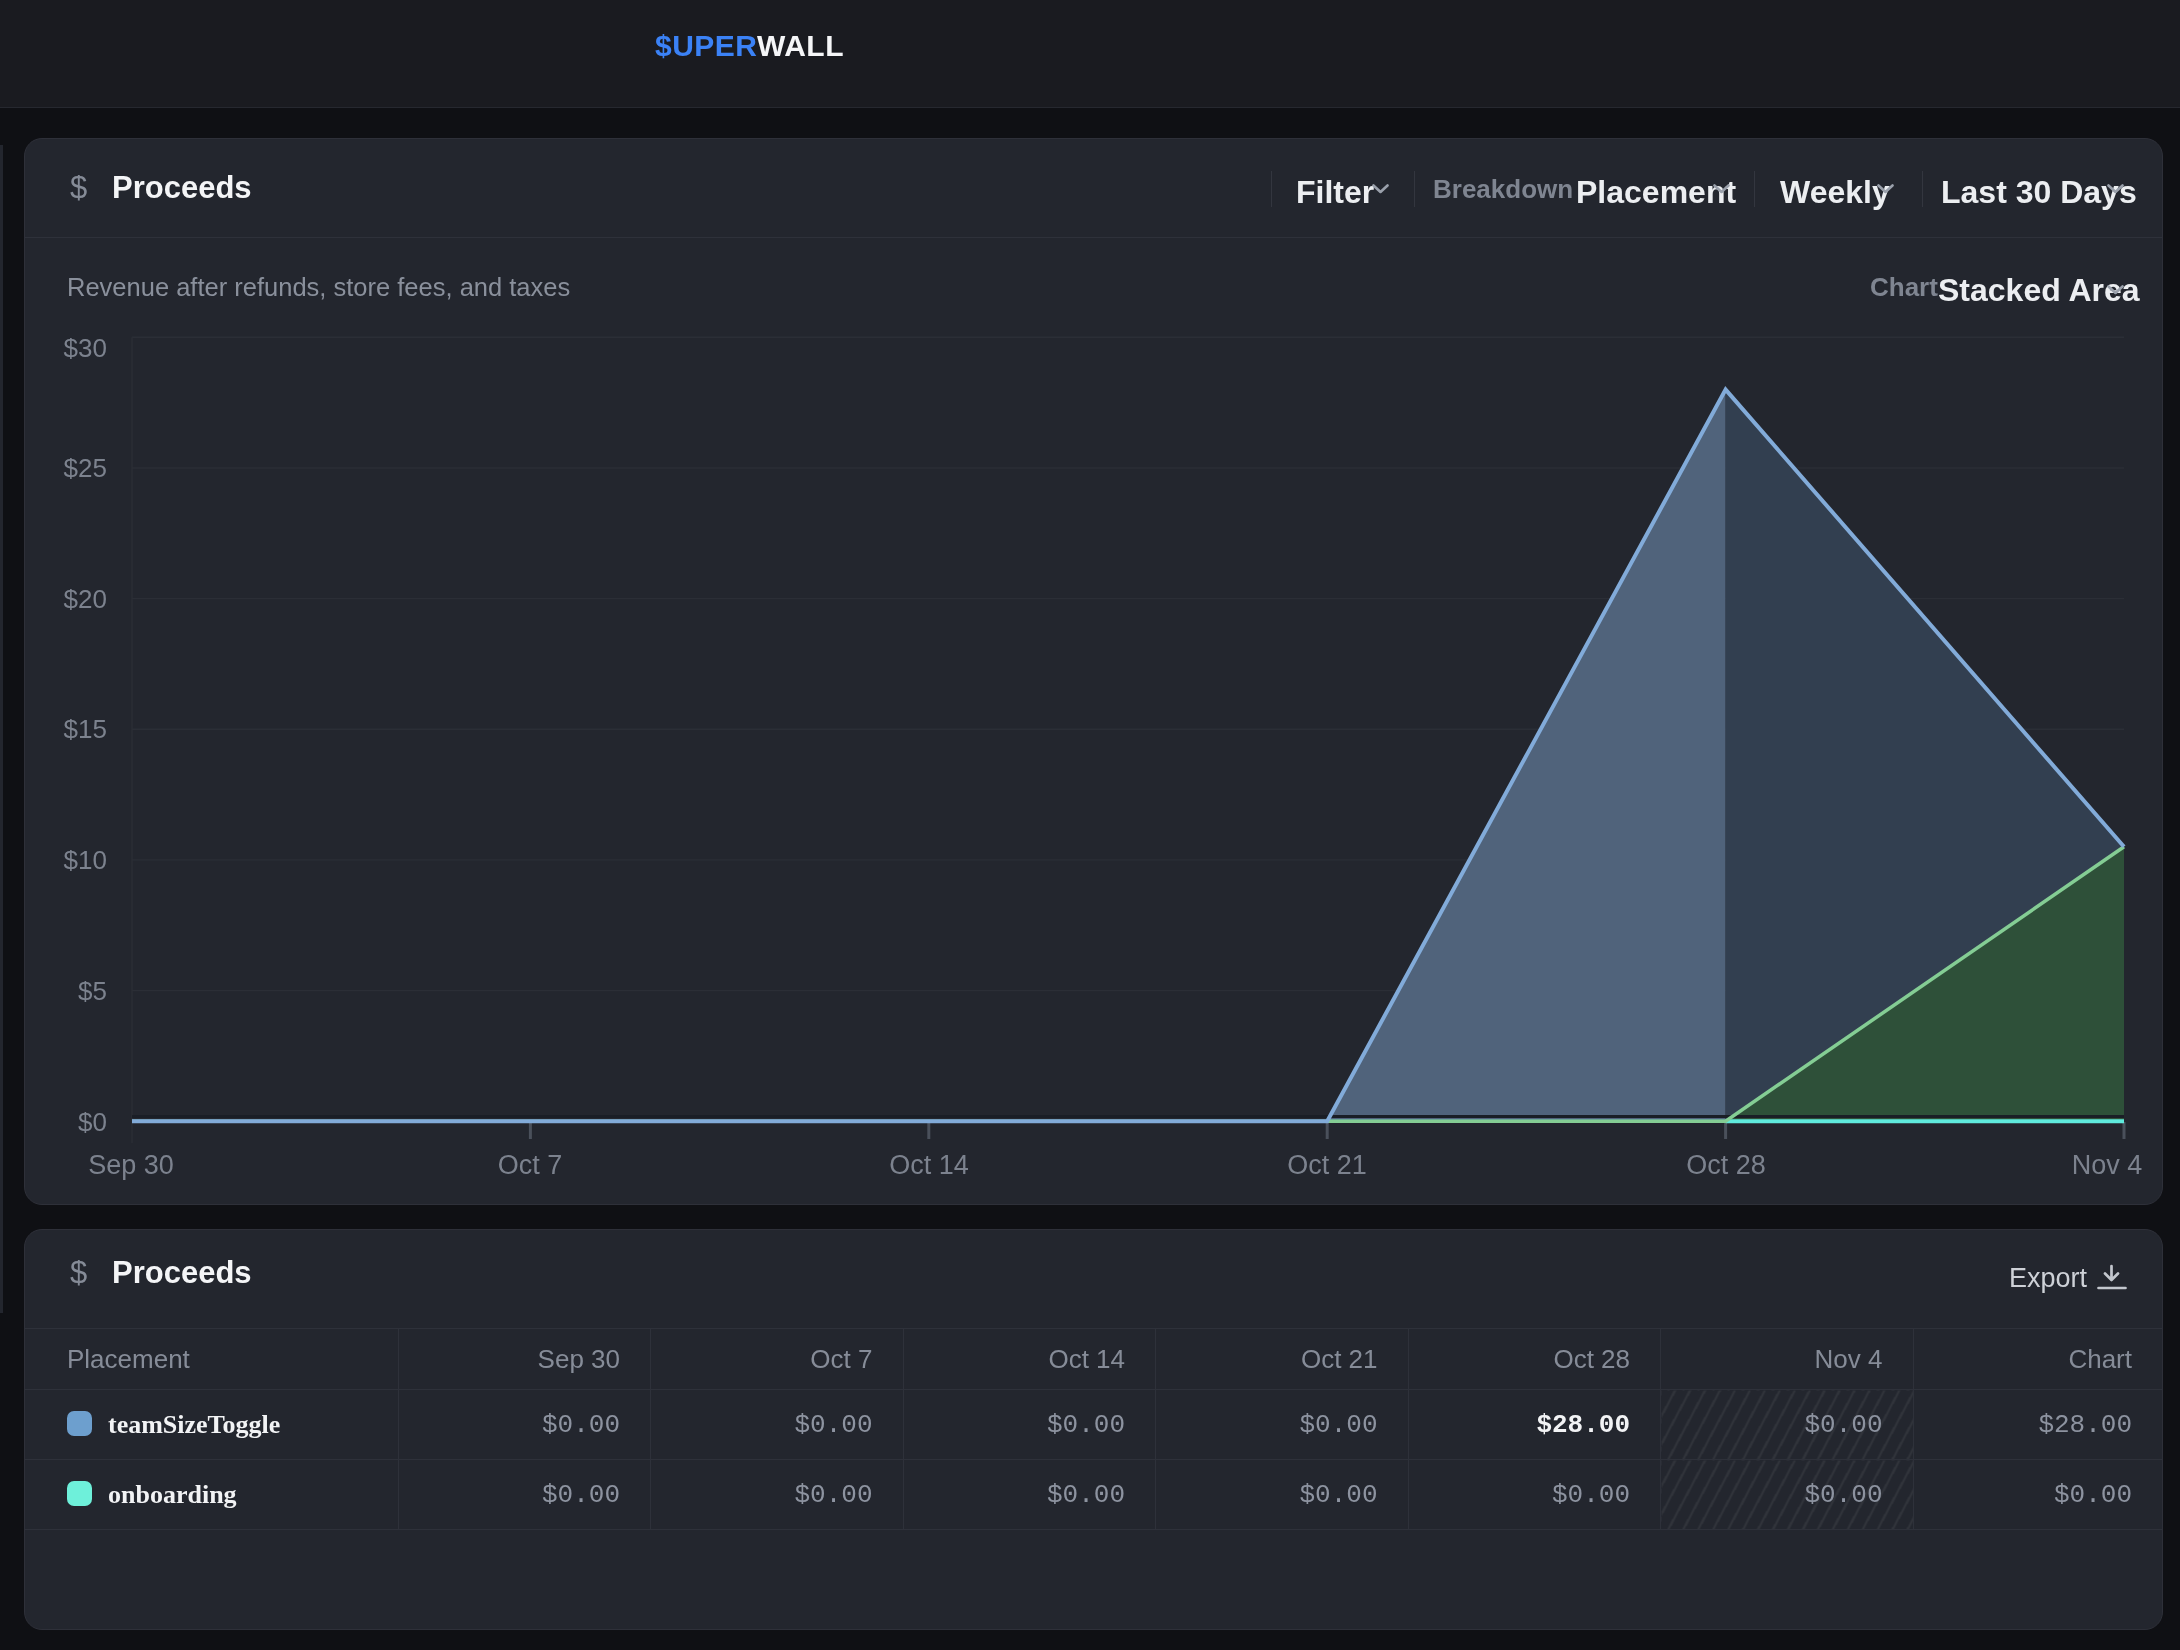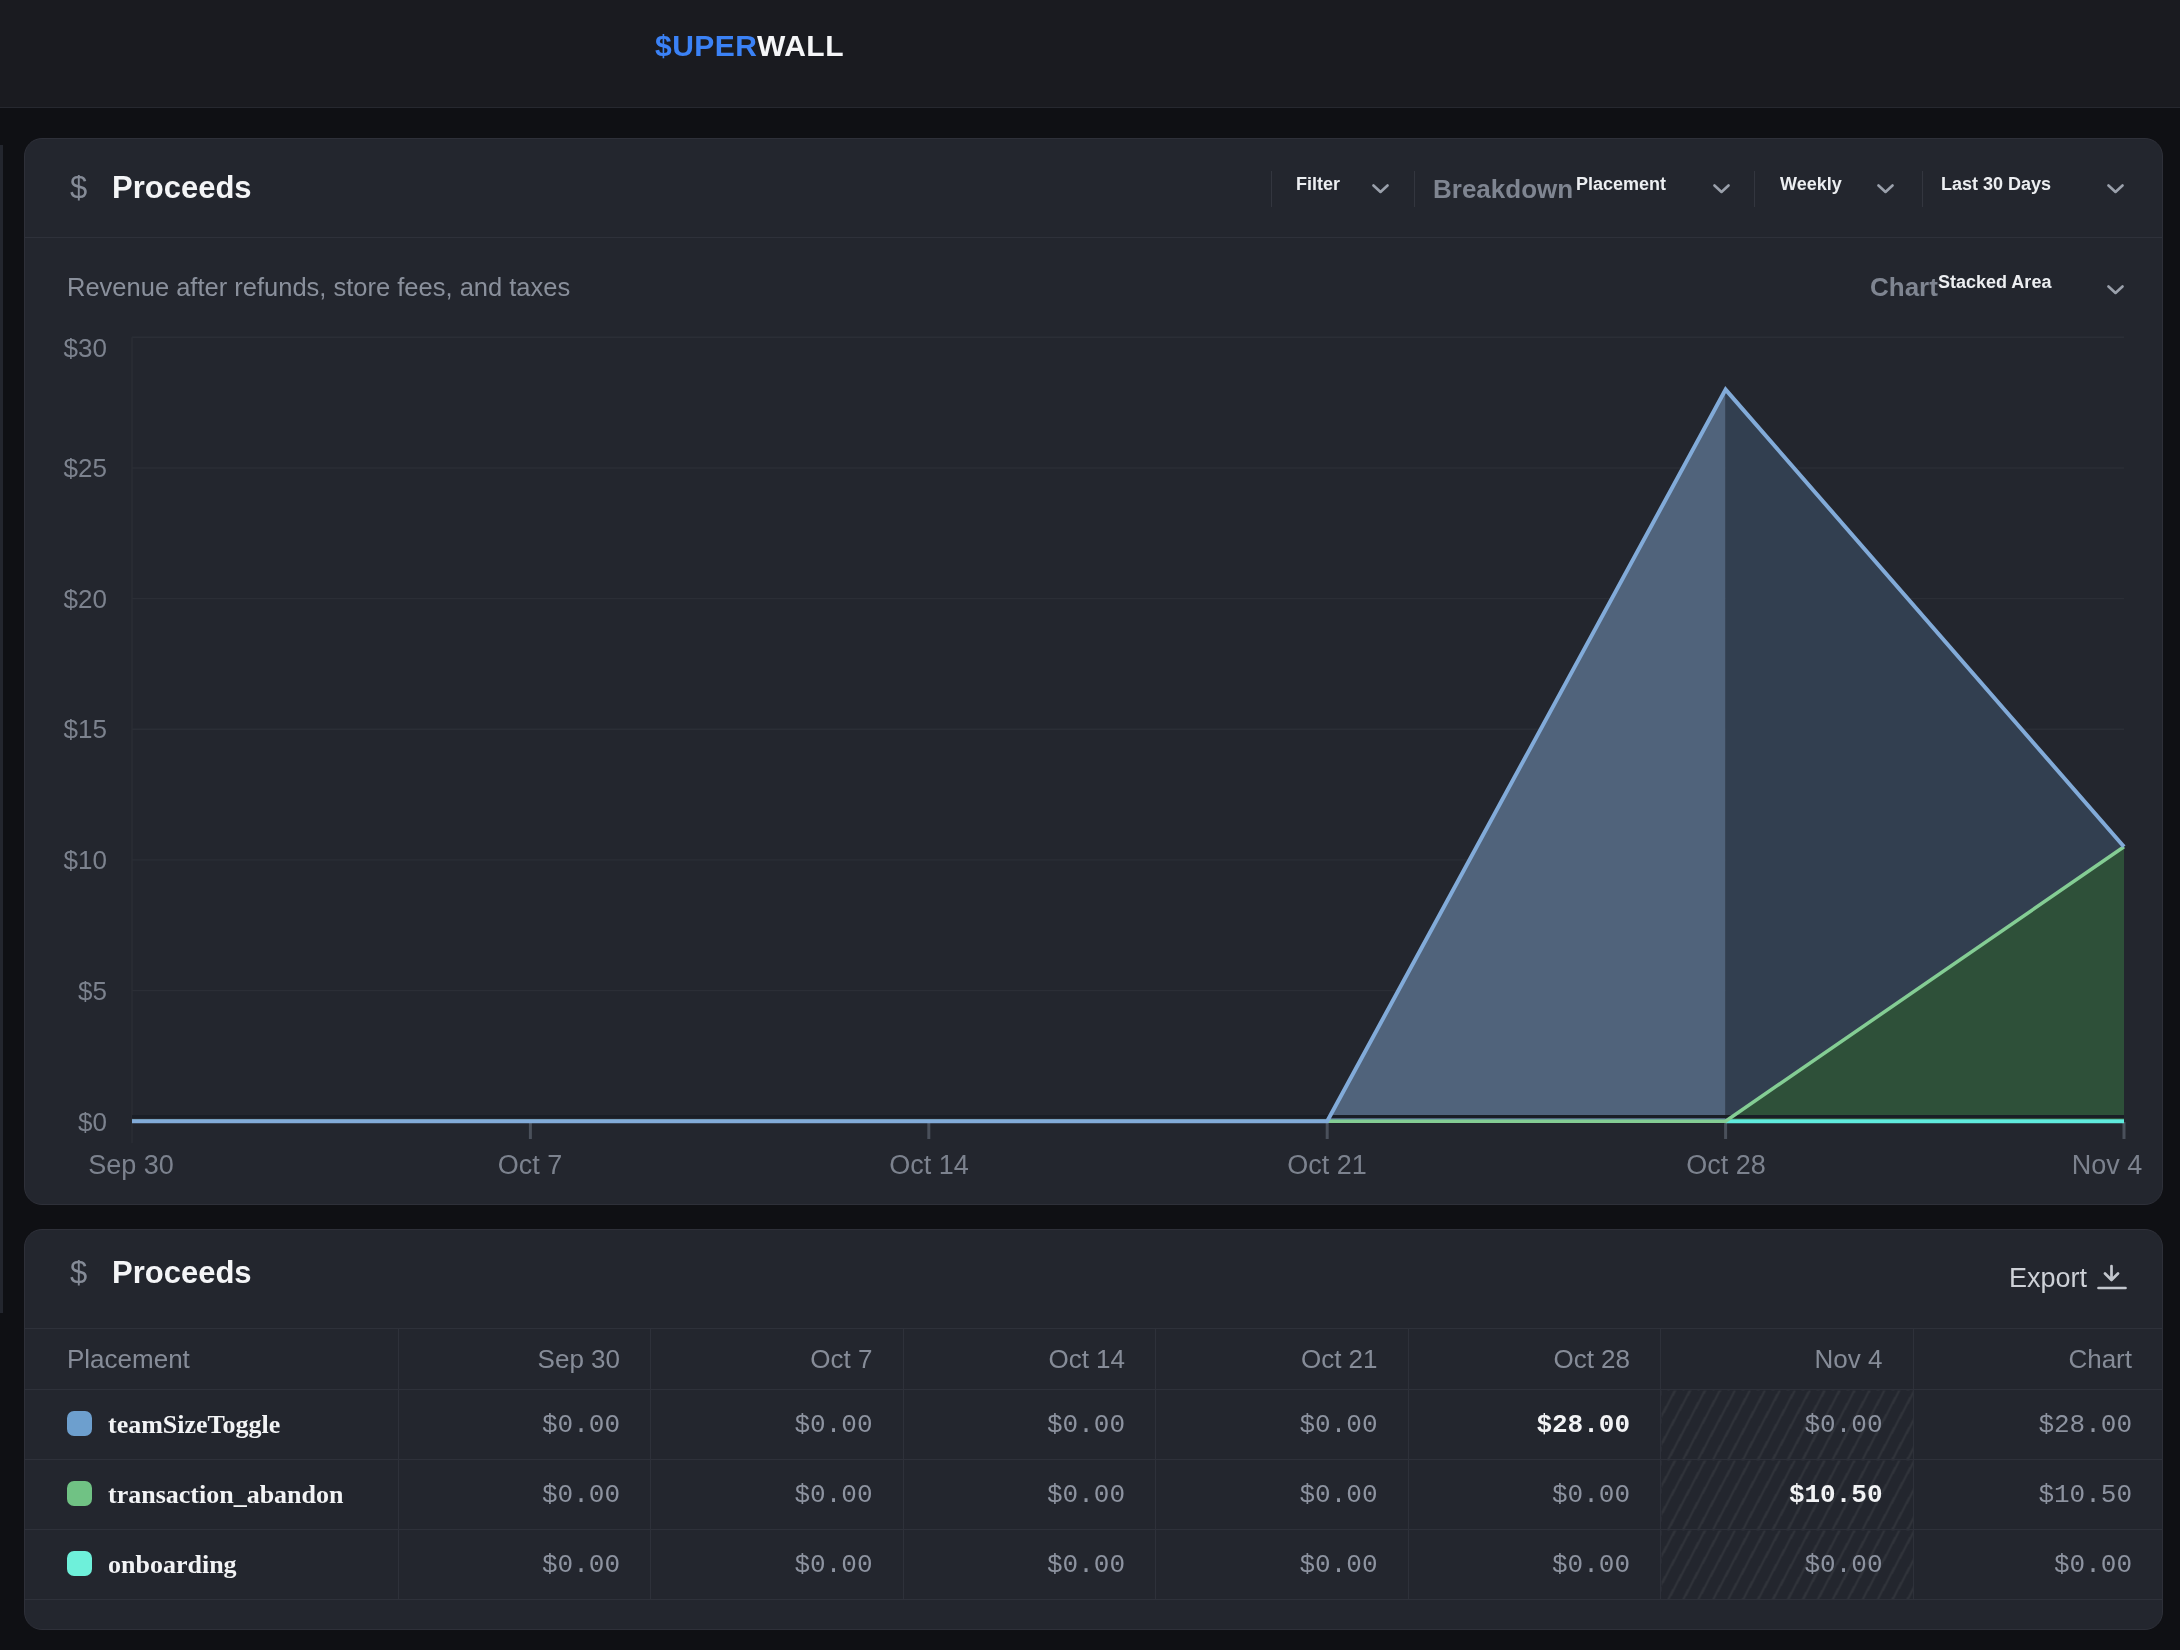--- a/index.html
+++ b/index.html
@@ -8,21 +8,21 @@
   .topbar { position:absolute; left:0; top:0; width:2180px; height:108px; background:#1a1b20; border-bottom:1px solid #26282f; }
   .logo { position:absolute; left:655px; top:29px; font-size:30px; font-weight:bold; letter-spacing:0.5px; color:#f5f6f8; }
   .logo .mint { color:#3b82f6;text-align:center; }
   .card { position:absolute; left:24px; background:#23262e; border:1px solid #2e3039; border-radius:18px; width:2139px; }
   #card1 { top:138px; height:1067px; }
   #card2 { top:1229px; height:401px; }
   .strip { position:absolute; left:0; width:3px; background:#23262e; }
   .cardhead { position:absolute; left:0; top:0; width:100%; height:99px; border-bottom:1px solid #2e313a; }
   .dollar { color:#858b97; font-size:31px; font-weight:normal; }
   .ctitle { color:#f4f5f7; font-size:31px; font-weight:600; }
-  .ctl { position:absolute; font-size:18px; font-weight:600; color:#eceef1; white-space:nowrap; }
+  .ctl { position:absolute; font-size:32px; font-weight:600; color:#eceef1; white-space:nowrap; }
   .ctl-gray { position:absolute; font-size:26px; font-weight:700; color:#7f8591; white-space:nowrap; }
   .vsep { position:absolute; width:1px; height:36px; background:#33363f; }
   .chev { position:absolute; width:17px; height:10px; }
   .subtitle { position:absolute; left:42px; top:134px; font-size:25.5px; font-weight:500; color:#8a909c; }
   svg text { font-family:"Liberation Sans", sans-serif; }
 
   
   table.t { position:absolute; left:0; top:98px; width:2137px; border-collapse:collapse; table-layout:fixed; }
   table.t th, table.t td { border:1px solid #2e313a; font-weight:normal; padding:0 30px 0 0; text-align:right; vertical-align:middle; }
   table.t th { height:61px; color:#868c98; font-size:26px; }
@@ -160,30 +160,20 @@
         <td class="pl noL"><span class="sw" style="background:#6d9fce;"></span>teamSizeToggle</td>
         <td>$0.00</td>
           <td>$0.00</td>
           <td>$0.00</td>
           <td>$0.00</td>
           <td class="hi">$28.00</td>
           <td class="hatch">$0.00</td>
           <td class="noR">$28.00</td>
       </tr>
       <tr>
-        <td class="pl noL"><span class="sw" style="background:#70c284;"></span>transaction_abandon</td>
-        <td>$0.00</td>
-          <td>$0.00</td>
-          <td>$0.00</td>
-          <td>$0.00</td>
-          <td>$0.00</td>
-          <td class="hatch hi">$10.50</td>
-          <td class="noR">$10.50</td>
-      </tr>
-      <tr>
         <td class="pl noL"><span class="sw" style="background:#6ef0da;"></span>onboarding</td>
         <td>$0.00</td>
           <td>$0.00</td>
           <td>$0.00</td>
           <td>$0.00</td>
           <td>$0.00</td>
           <td class="hatch">$0.00</td>
           <td class="noR">$0.00</td>
       </tr>
     </tbody>

